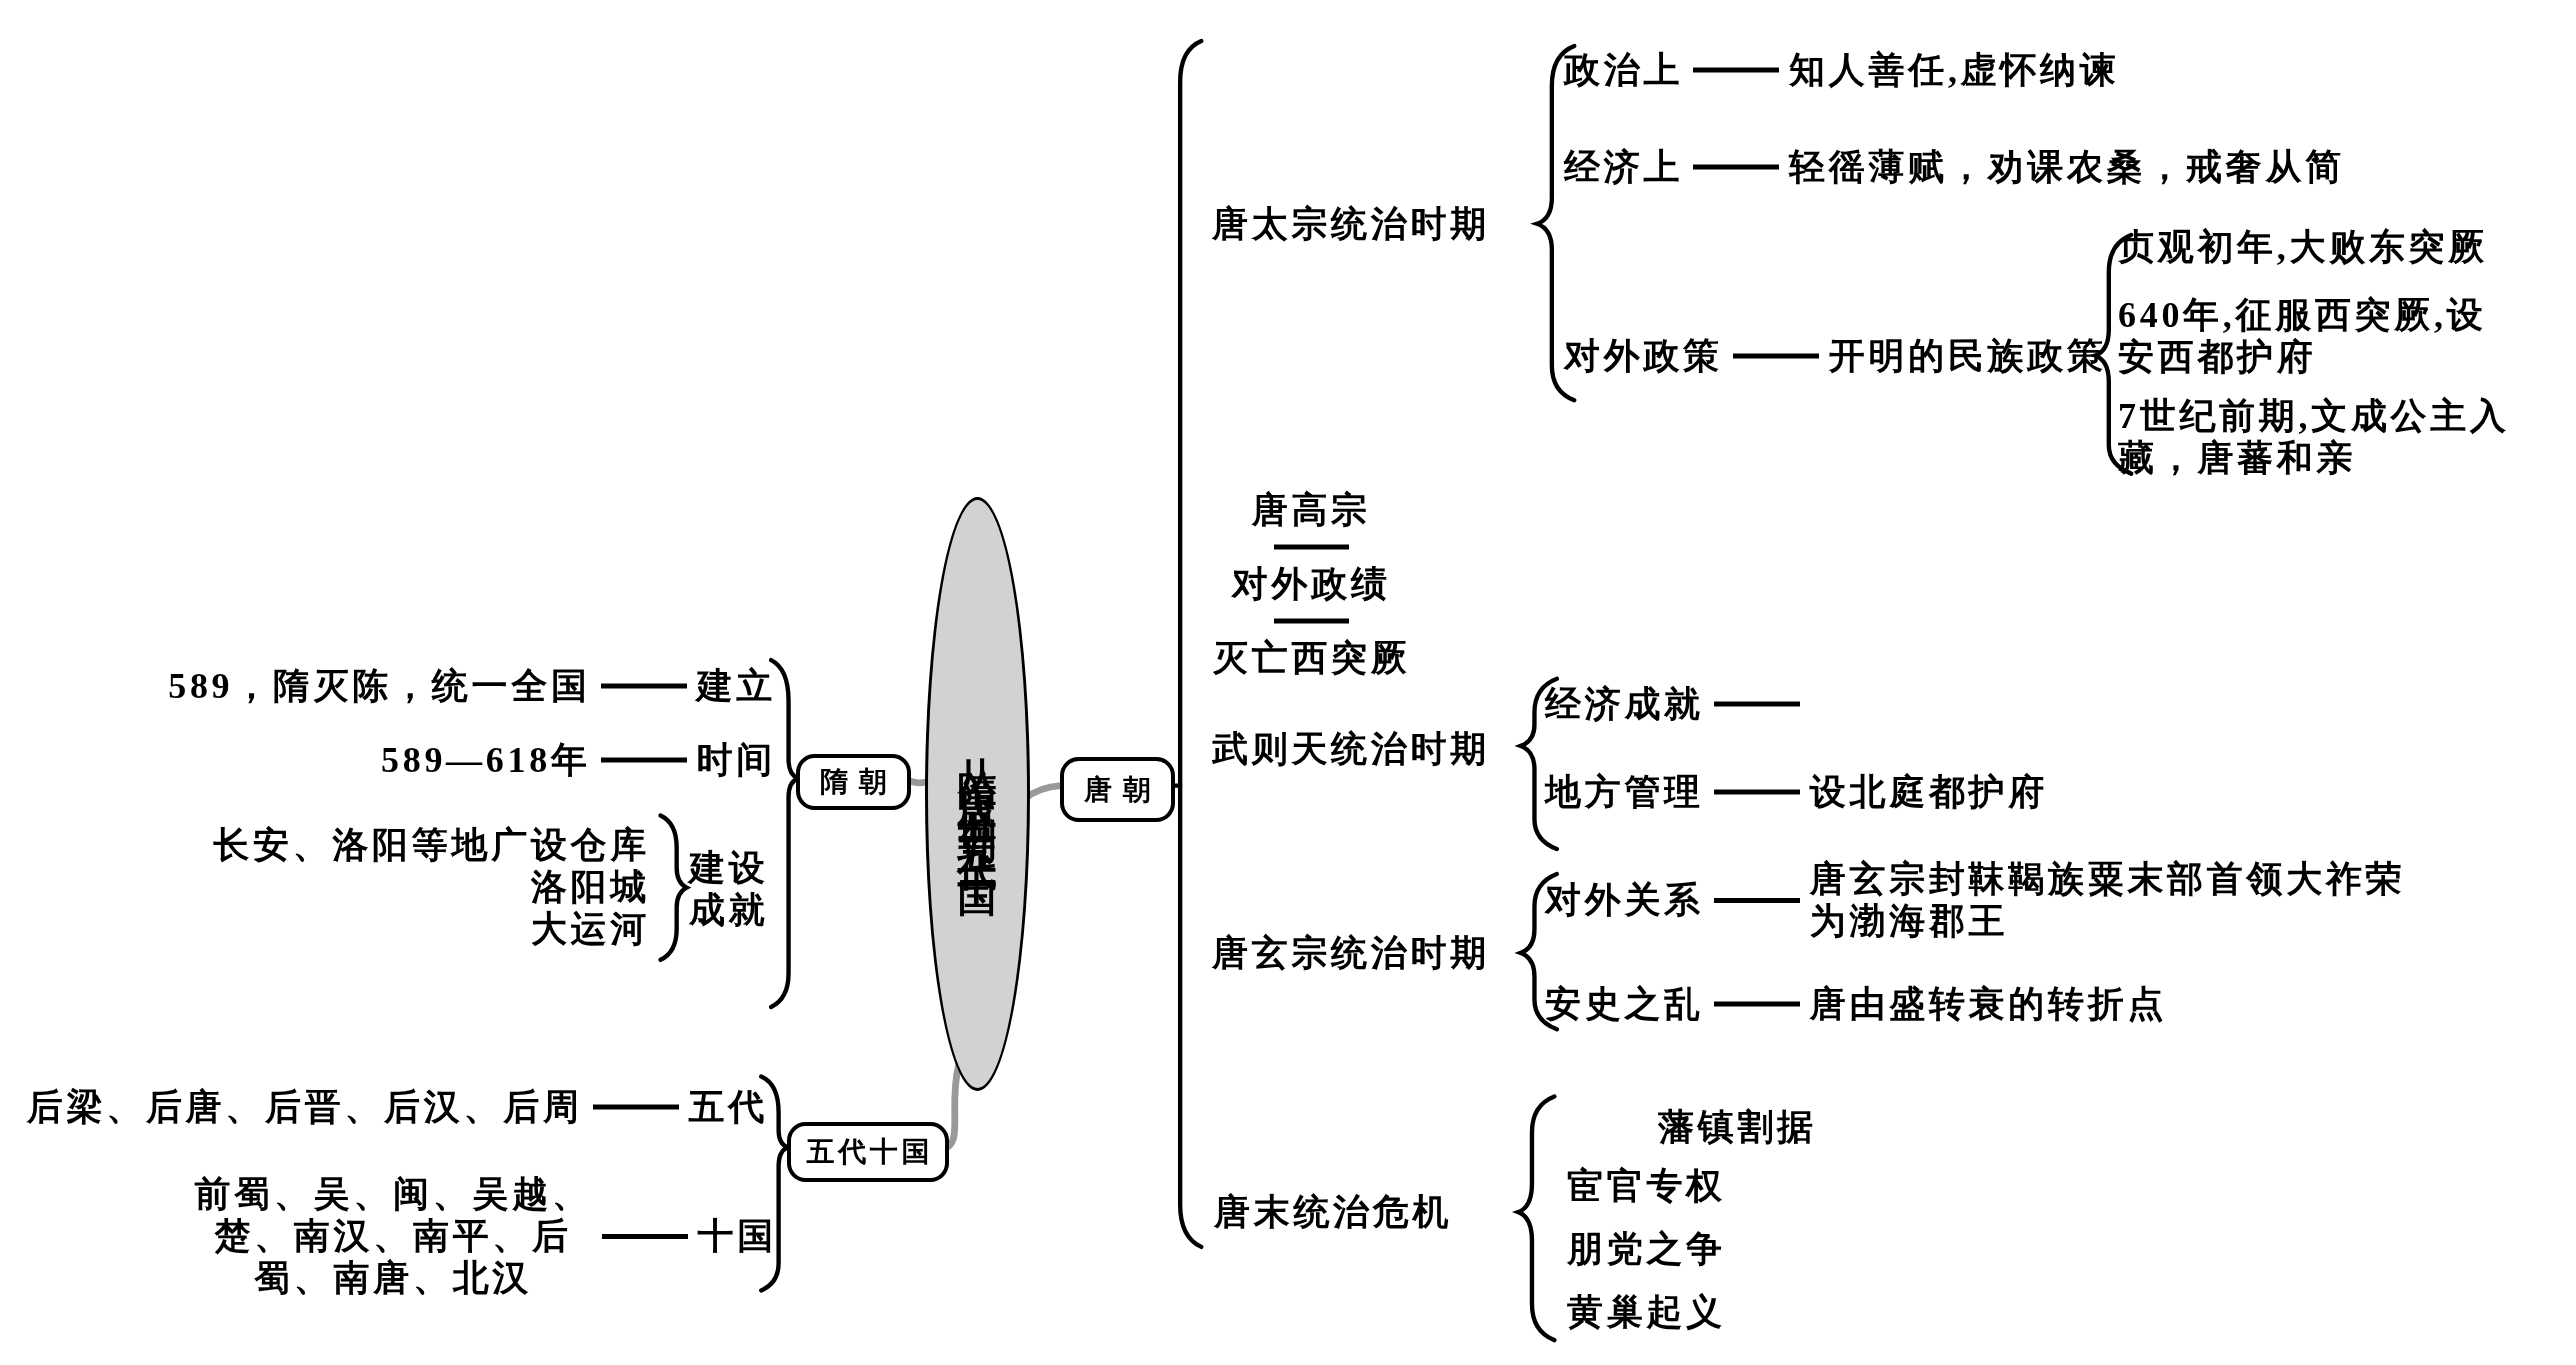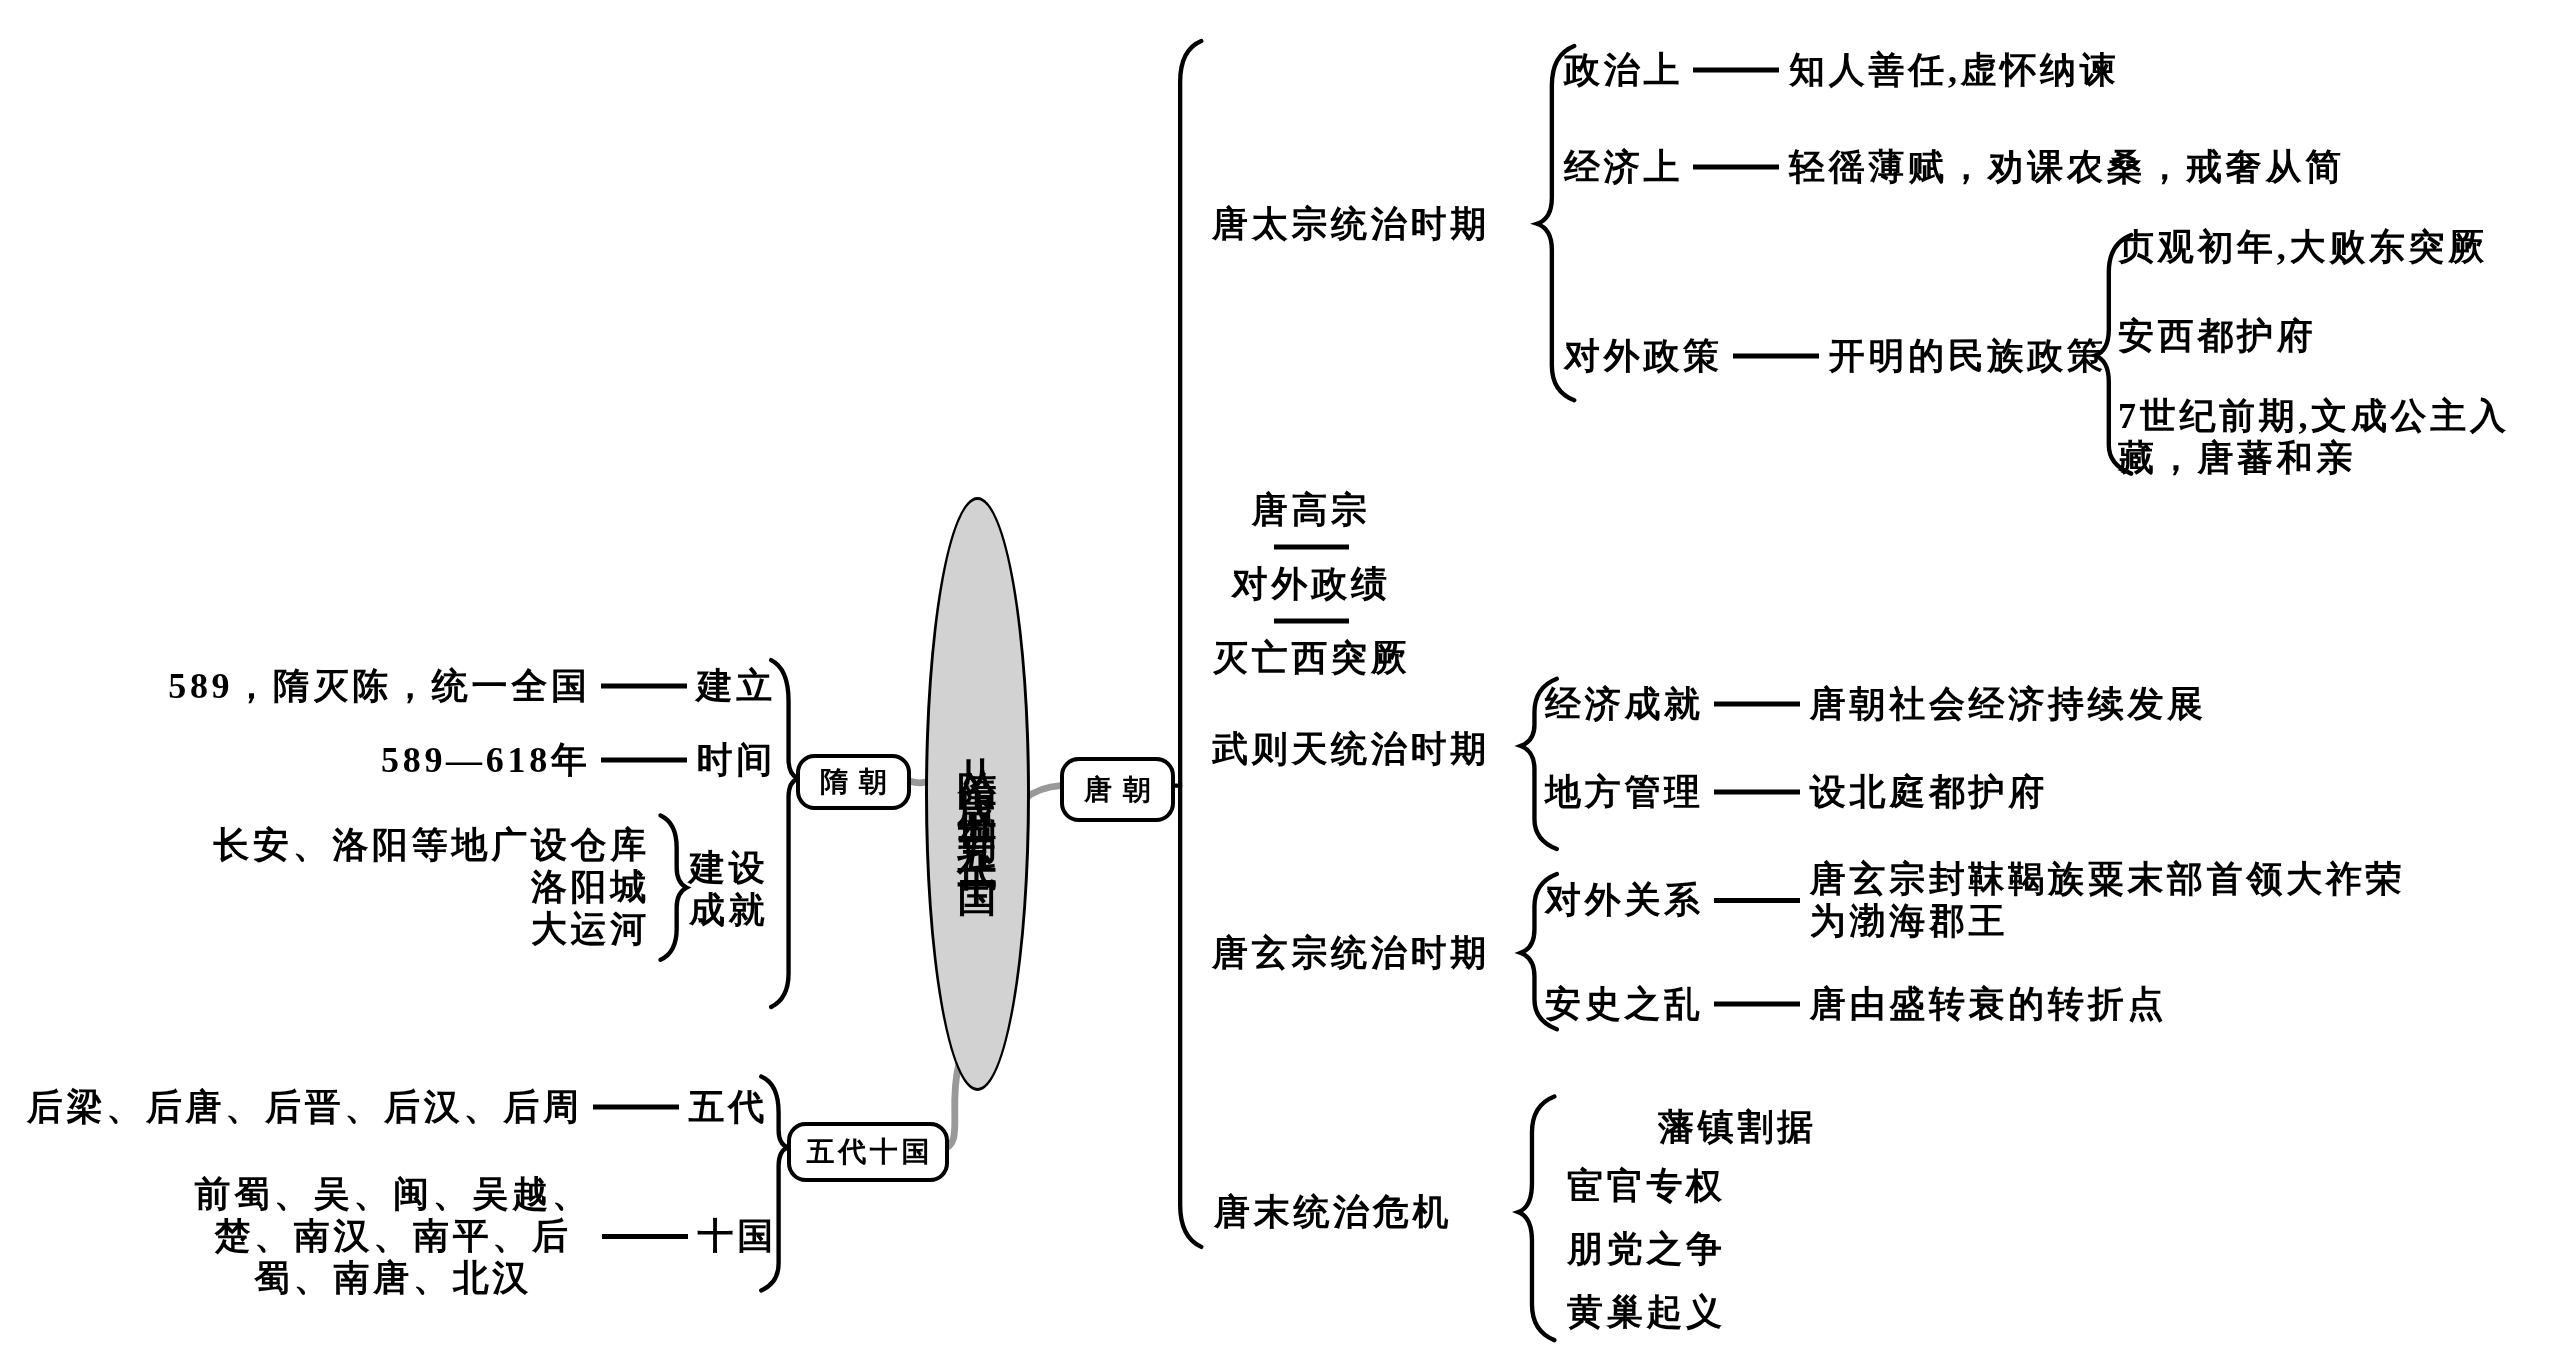--- a/index.html
+++ b/index.html
@@ -110,20 +110,21 @@
   <div class="row" style="left:1564px;top:356px;">
     <span>对外政策</span>
     <span class="dash"></span>
     <span>开明的民族政策</span>
   </div>
   <div class="row" style="left:2118px;top:247px;">
     <span>贞观初年,大败东突厥</span>
   </div>
   <div class="row" style="left:2118px;top:336px;">
     <div class="col">
+      <span class="ln">640年,征服西突厥,设</span>
       <span class="ln">安西都护府</span>
     </div>
   </div>
   <div class="row" style="left:2118px;top:437px;">
     <div class="col">
       <span class="ln">7世纪前期,文成公主入</span>
       <span class="ln">藏，唐蕃和亲</span>
     </div>
   </div>
 
@@ -134,21 +135,20 @@
     <span class="dash short"></span>
     <span>灭亡西突厥</span>
   </div>
 
   <div class="row" style="left:1212px;top:749px;">
     <span>武则天统治时期</span>
   </div>
   <div class="row" style="left:1545px;top:704px;">
     <span>经济成就</span>
     <span class="dash"></span>
-    <span>唐朝社会经济持续发展</span>
   </div>
   <div class="row" style="left:1545px;top:792px;">
     <span>地方管理</span>
     <span class="dash"></span>
     <span>设北庭都护府</span>
   </div>
 
   <div class="row" style="left:1212px;top:953px;">
     <span>唐玄宗统治时期</span>
   </div>

